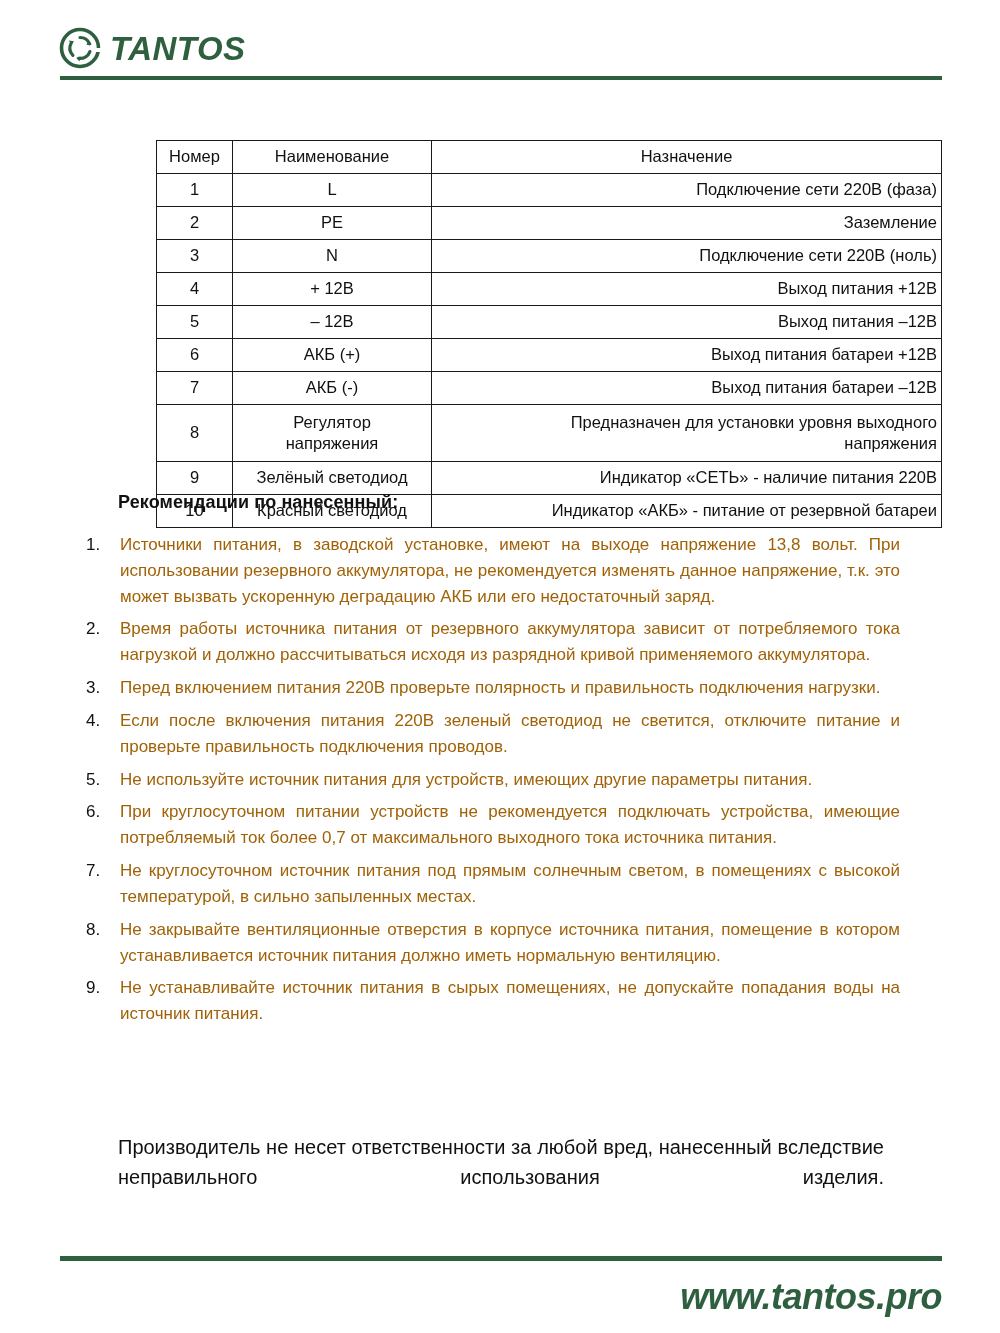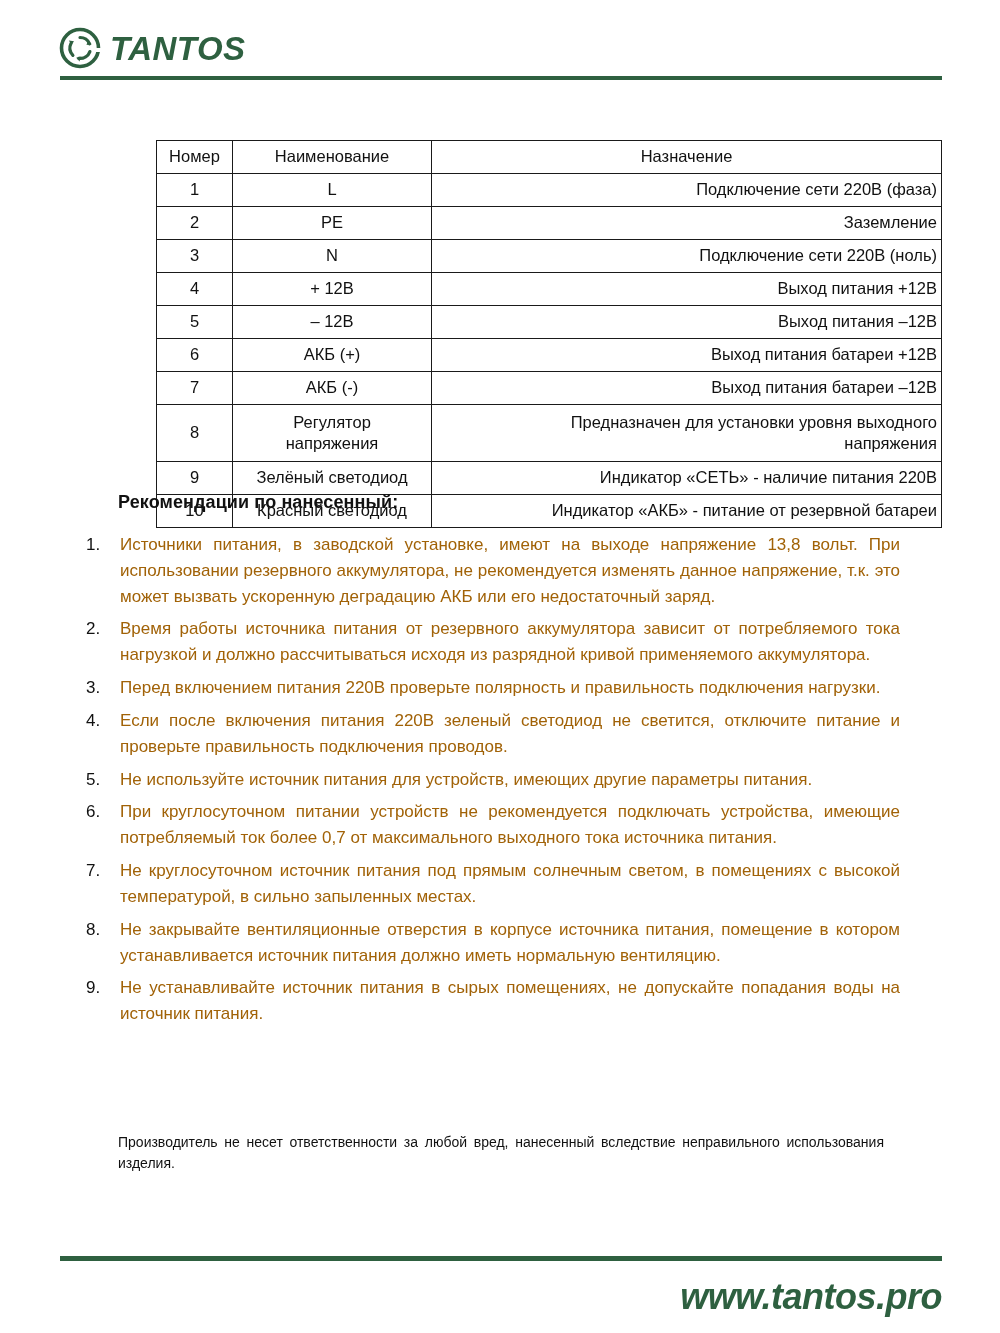--- a/index.html
+++ b/index.html
@@ -155,21 +155,21 @@
 
   
   .disclaimer {
     position: absolute;
     left: 118px;
     top: 1132px;
     width: 782px;
   }
   .disclaimer p {
     margin: 0 16px 2px 0;
-    font-size: 14px;
+    font-size: 20px;
     line-height: 1.52;
     text-align: justify;
     color: #111111;
   }
   .disclaimer p::after {
     content: "";
     display: inline-block;
     width: 100%;
   }
 

